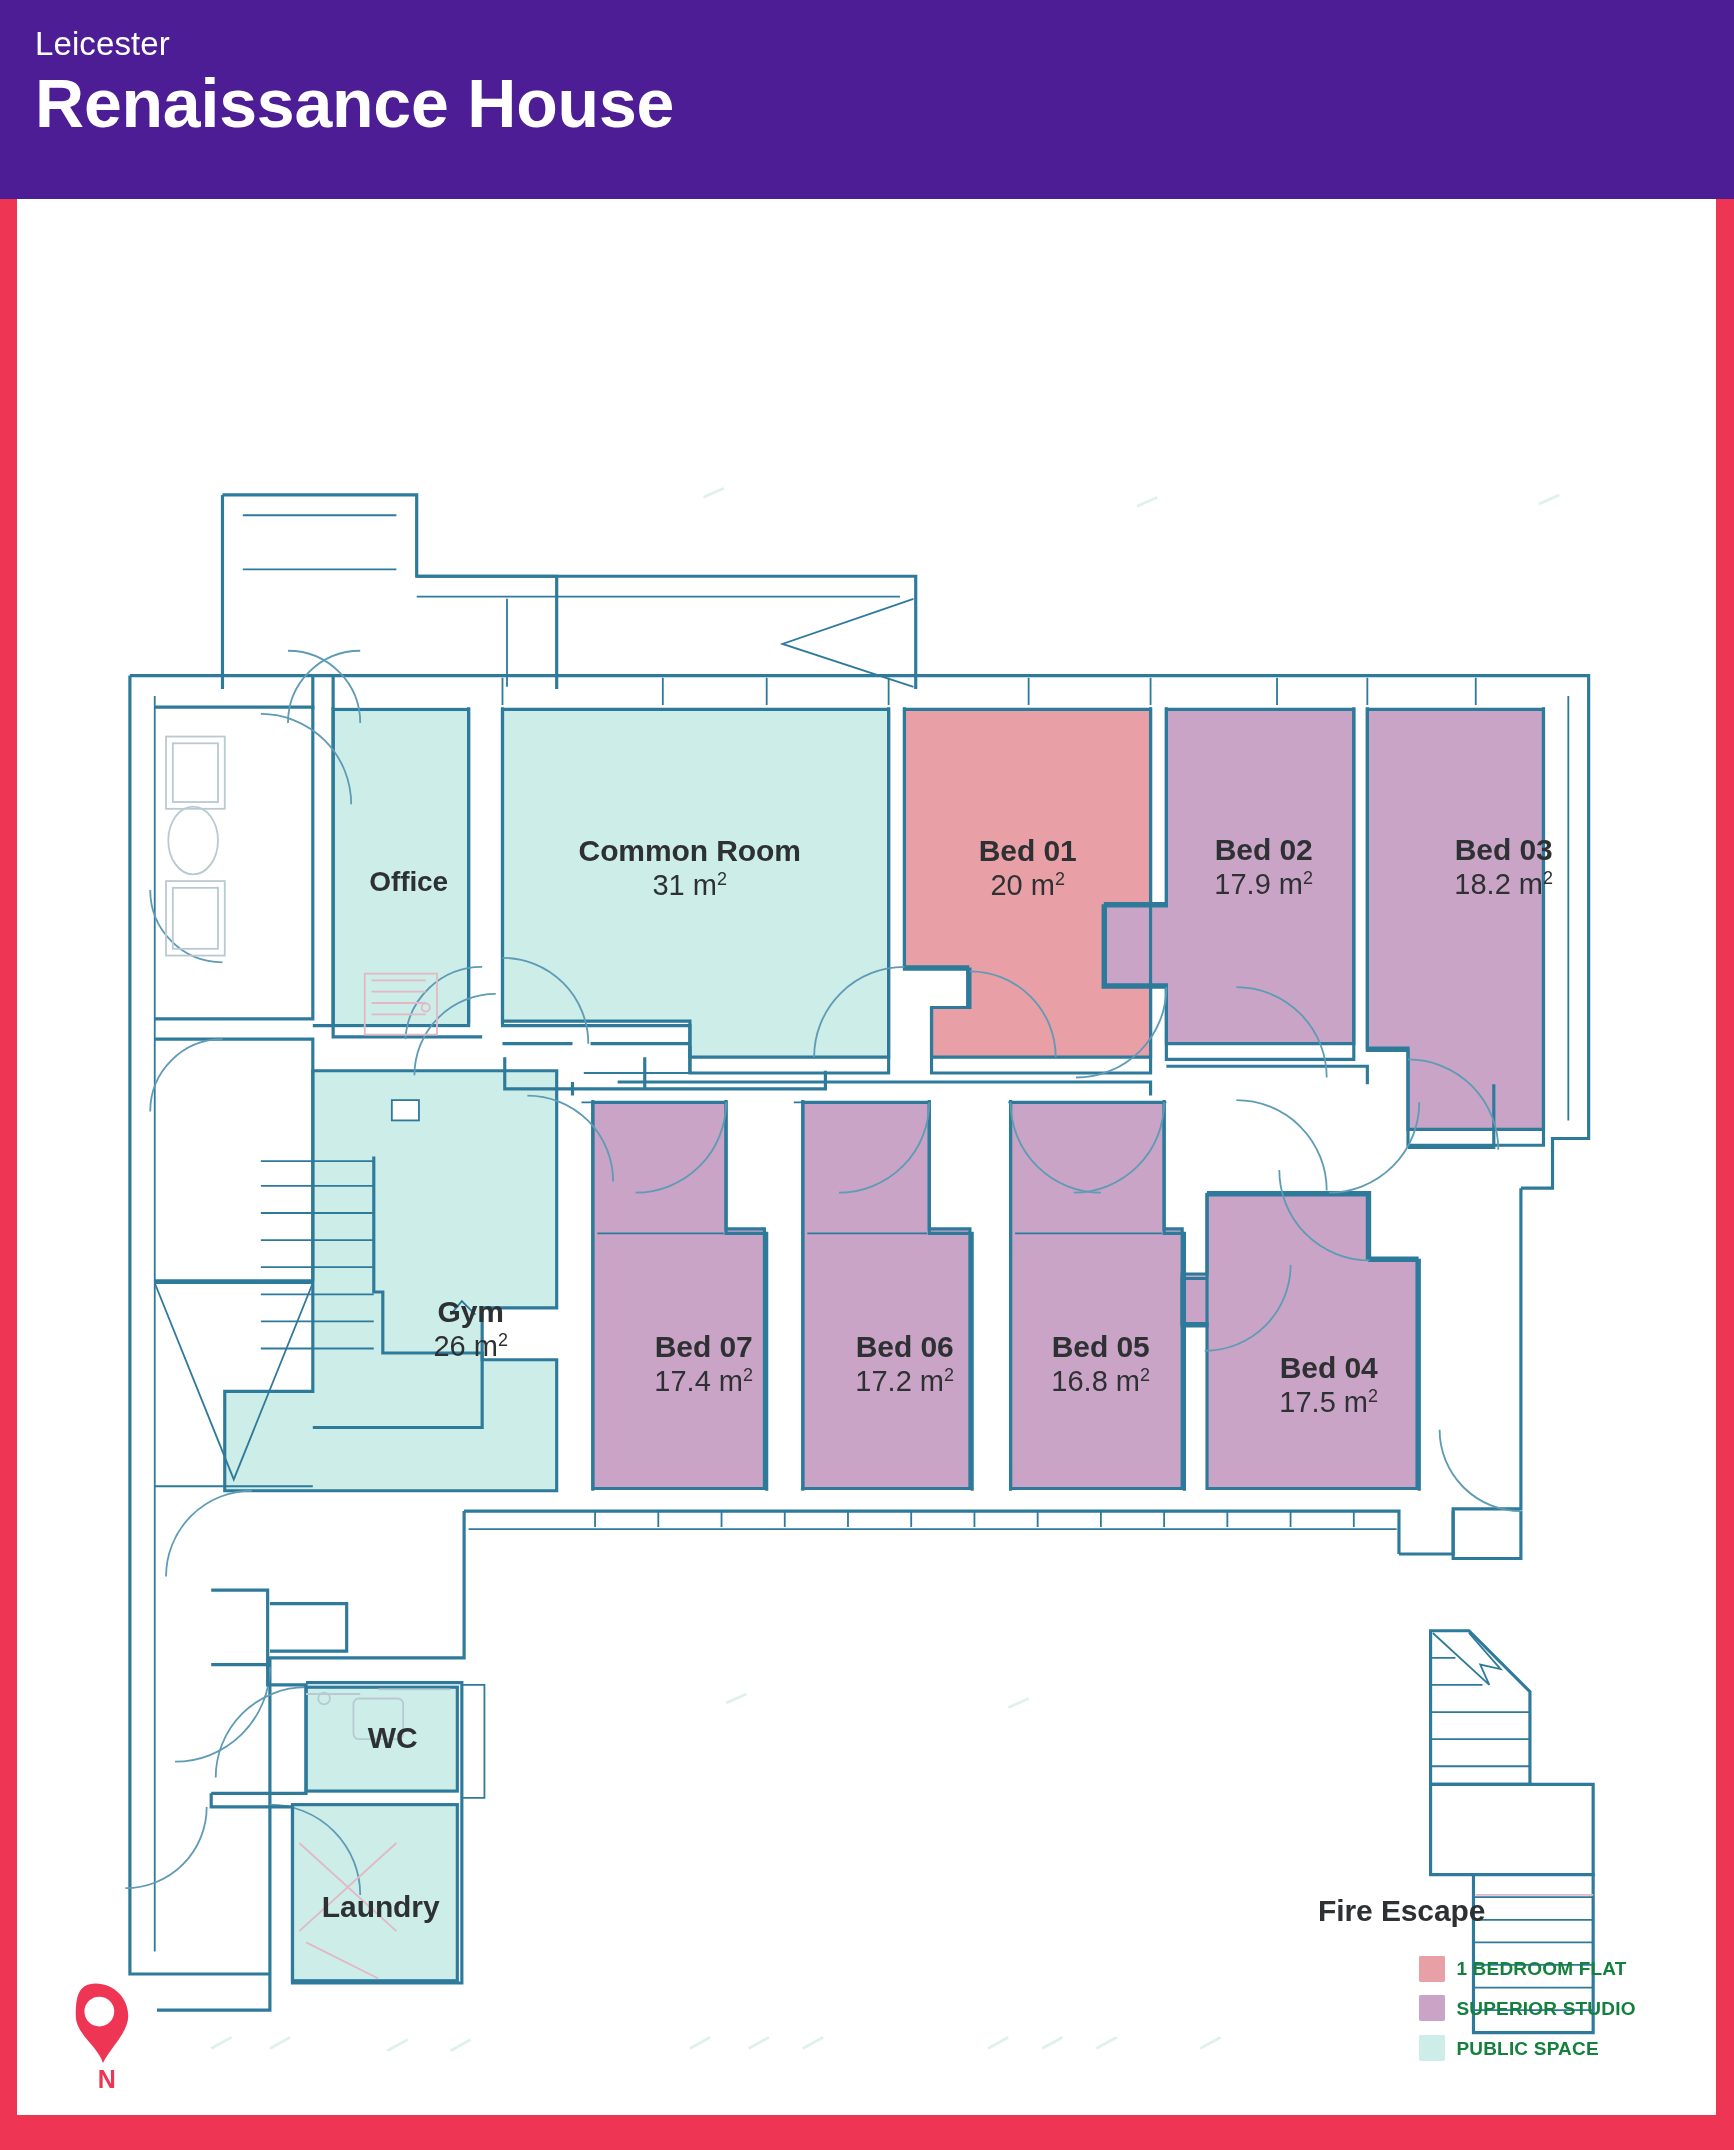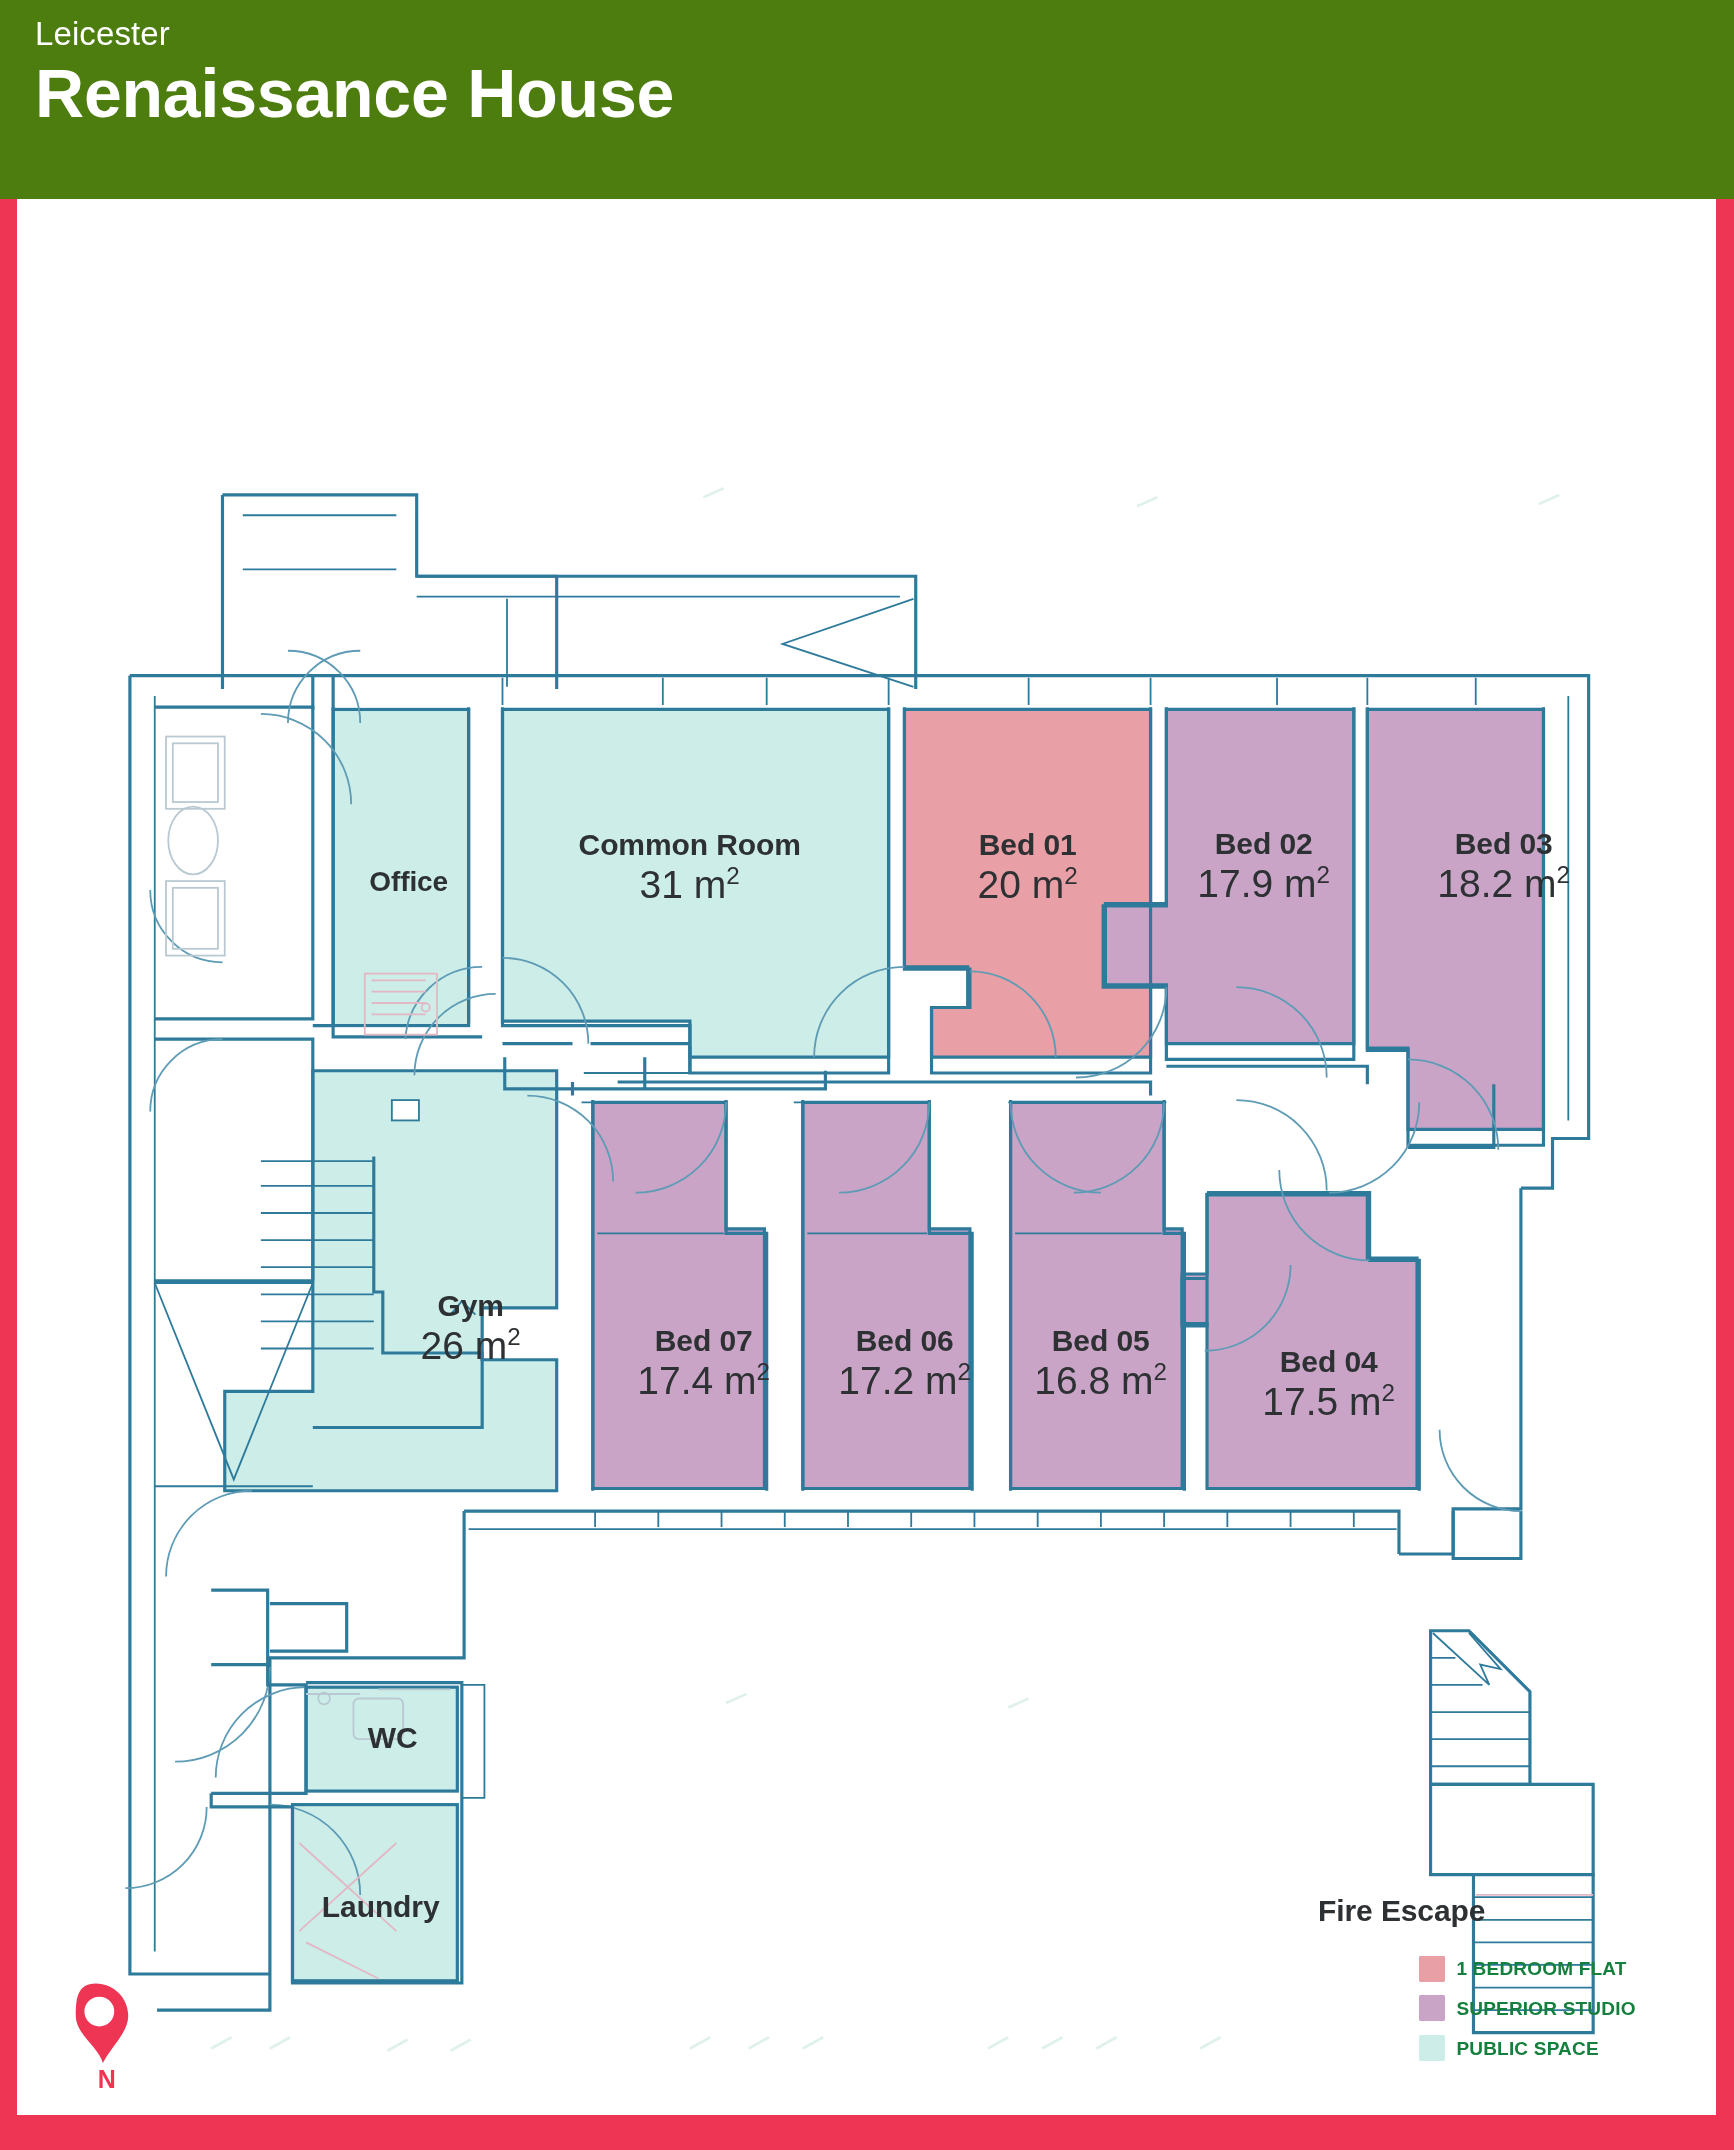--- a/index.html
+++ b/index.html
@@ -18,23 +18,23 @@
     position: absolute;
     inset: 0;
     background: #EE3554;
   }
   
   #header {
     position: absolute;
     left: 0; top: 0;
     width: 1735px;
     height: 199px;
-    background: #4d7c0f;
+    background: #4c1d95;
     box-sizing: border-box;
-    padding: 17px 0 0 35px;
+    padding: 27px 0 0 35px;
     color: #ffffff;
   }
   #header .city {
     font-size: 33px;
     line-height: 1.0;
     font-weight: 400;
     letter-spacing: 0.1px;
     margin-bottom: 9px;
   }
   #header .building {
@@ -75,21 +75,21 @@
     pointer-events: none;
   }
   .room-label .rname {
     font-weight: 700;
     font-size: 30px;
     line-height: 1.18;
     letter-spacing: -0.1px;
   }
   .room-label .rarea {
     font-weight: 400;
-    font-size: 39px;
+    font-size: 29px;
     line-height: 1.18;
   }
   .room-label .rarea sup {
     font-size: 0.62em;
     vertical-align: super;
     line-height: 0;
   }
   .room-label.small .rname { font-size: 28px; }
   
   #legend {

